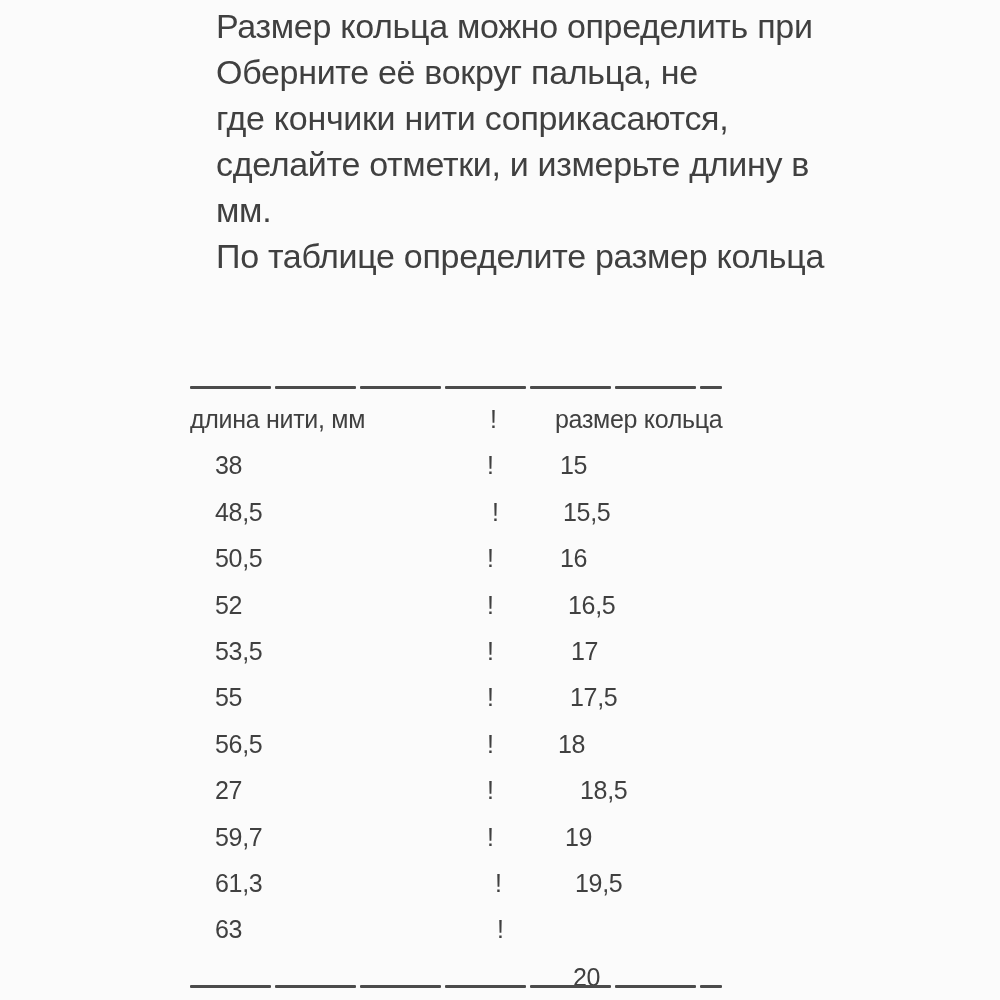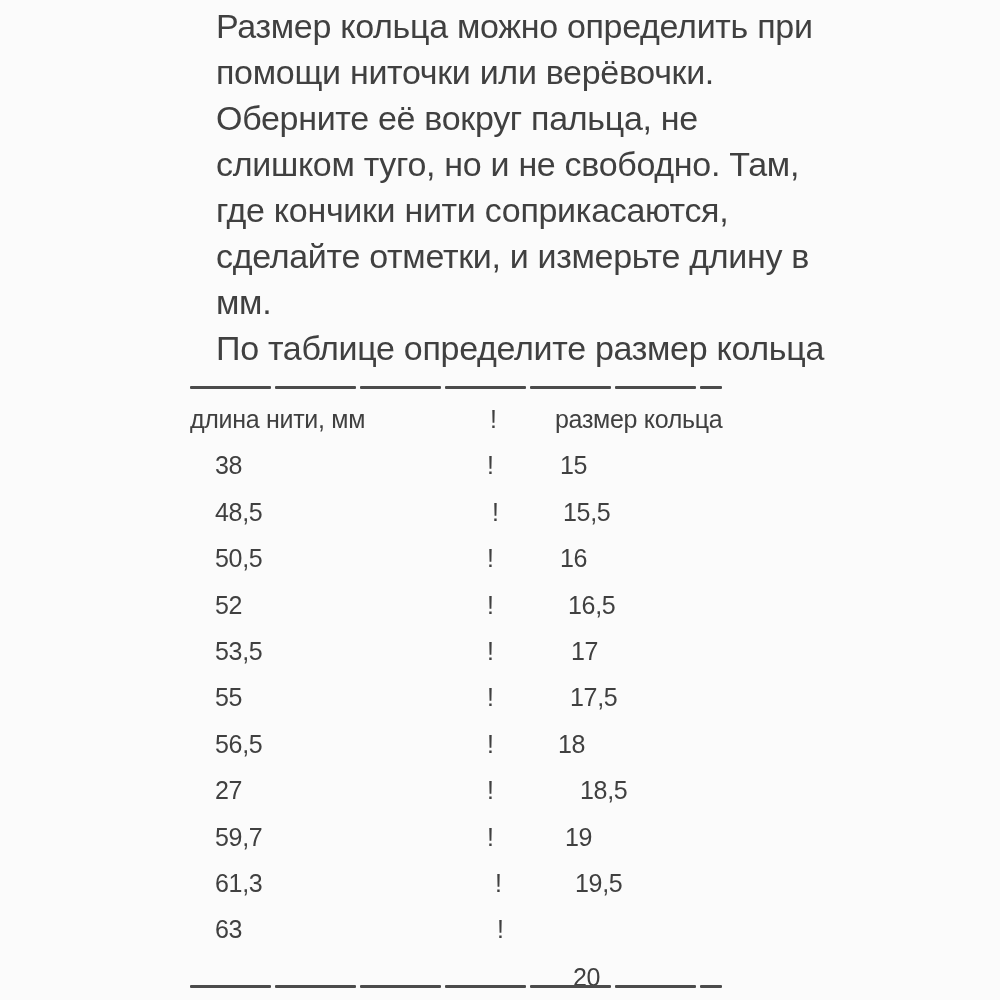--- a/index.html
+++ b/index.html
@@ -68,23 +68,21 @@
   .r10 .sep{left:305px;} .r10 .c2{left:385px;}
   .r11 .sep{left:307px;} .r11 .c2{left:383px;margin-top:48px;}
 </style>
 </head>
 <body>
 
 <div class="page">
 
   <div class="intro">
     <div>Размер кольца можно определить при</div>
-    <div>помощи ниточки или верёвочки.</div>
     <div>Оберните её вокруг пальца, не</div>
-    <div>слишком туго, но и не свободно. Там,</div>
     <div>где кончики нити соприкасаются,</div>
     <div>сделайте отметки, и измерьте длину в</div>
     <div>мм.</div>
     <div>По таблице определите размер кольца</div>
   </div>
 
   <div class="divider top">
     <i class="seg"></i>
     <i class="seg"></i>
     <i class="seg"></i>

